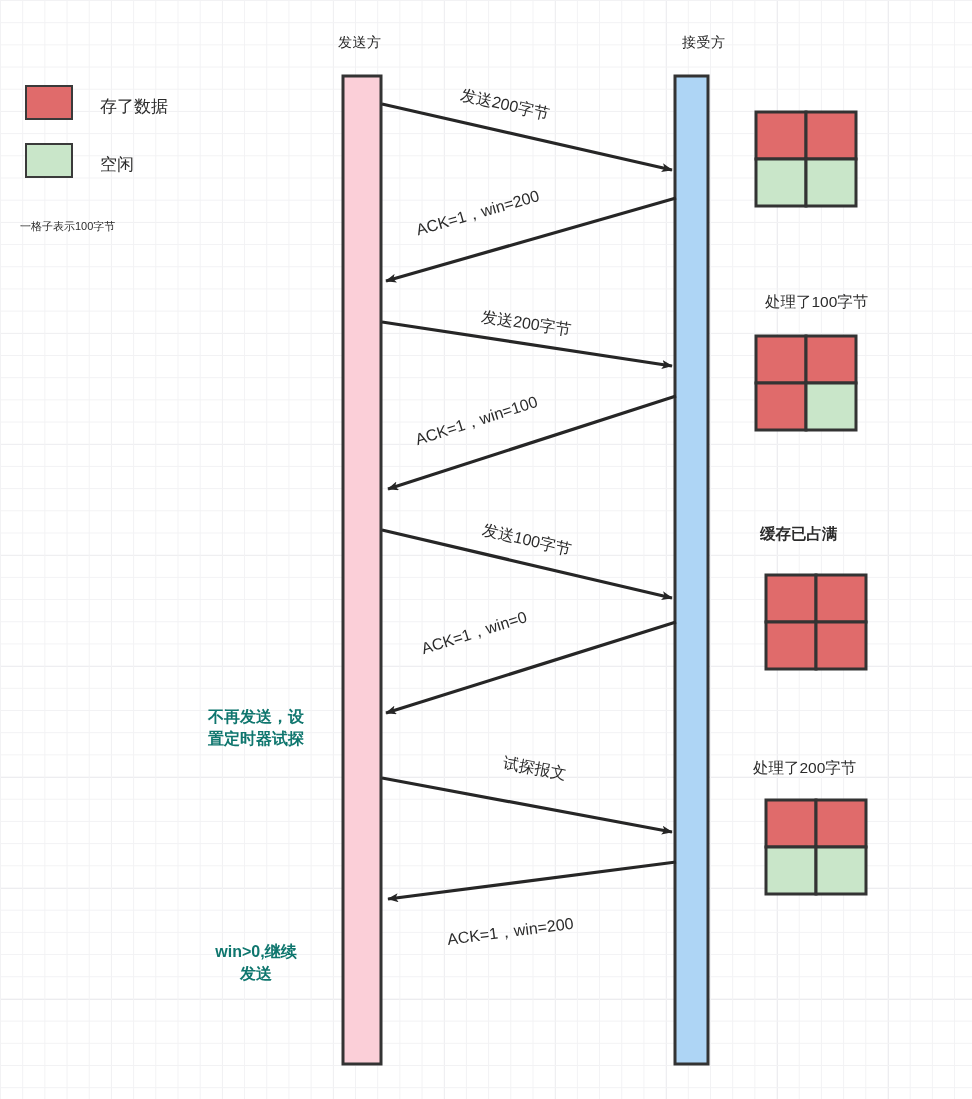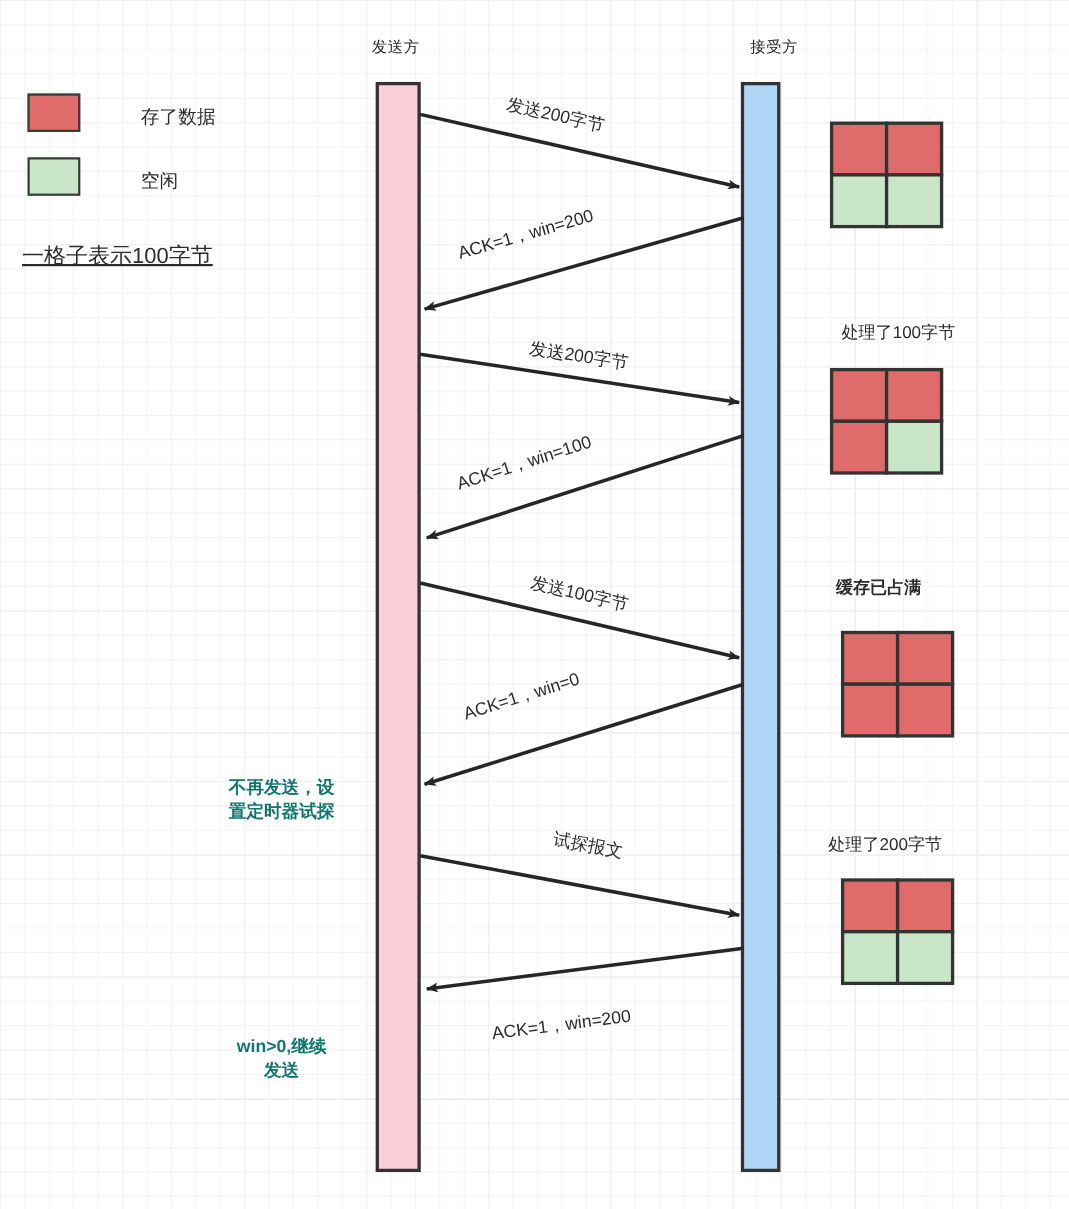--- a/index.html
+++ b/index.html
@@ -42,28 +42,26 @@
     font-weight: normal;
     color: #1f1f1f;
     white-space: nowrap;
     letter-spacing: 0.5px;
   }
   .legend-label {
     position: absolute;
     font-size: 17px;
     color: #2b2b2b;
     white-space: nowrap;
-    margin-left: 28px;
   }
   .legend-note {
     position: absolute;
-    font-size: 20px;
+    font-size: 11px;
     color: #2b2b2b;
     white-space: nowrap;
-    text-decoration: underline;
   }
   .buf-note {
     position: absolute;
     font-size: 15.5px;
     color: #2b2b2b;
     white-space: nowrap;
   }
   .sender-note {
     position: absolute;
     font-size: 16px;

